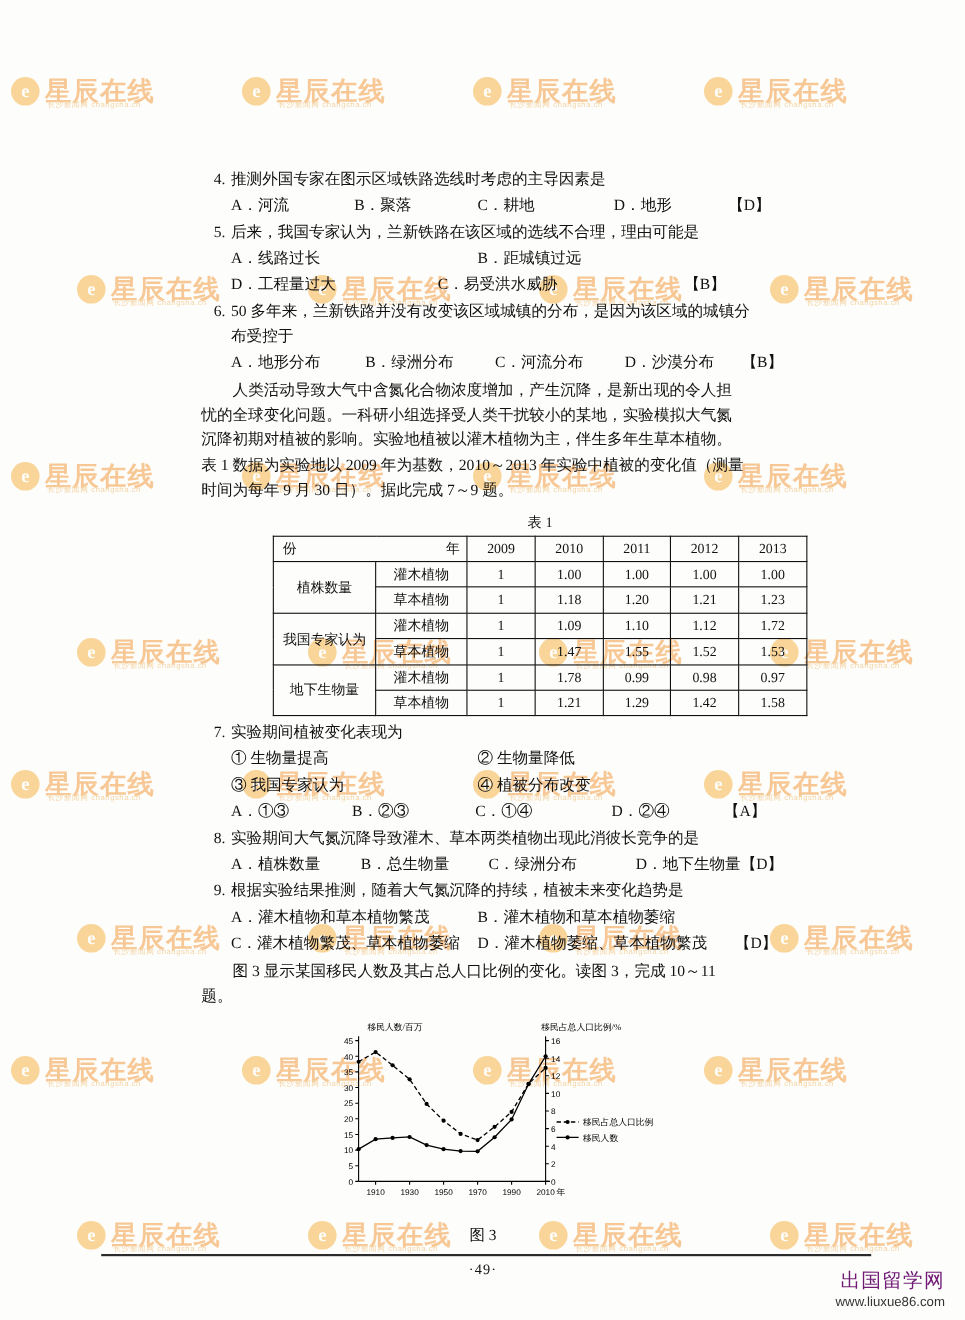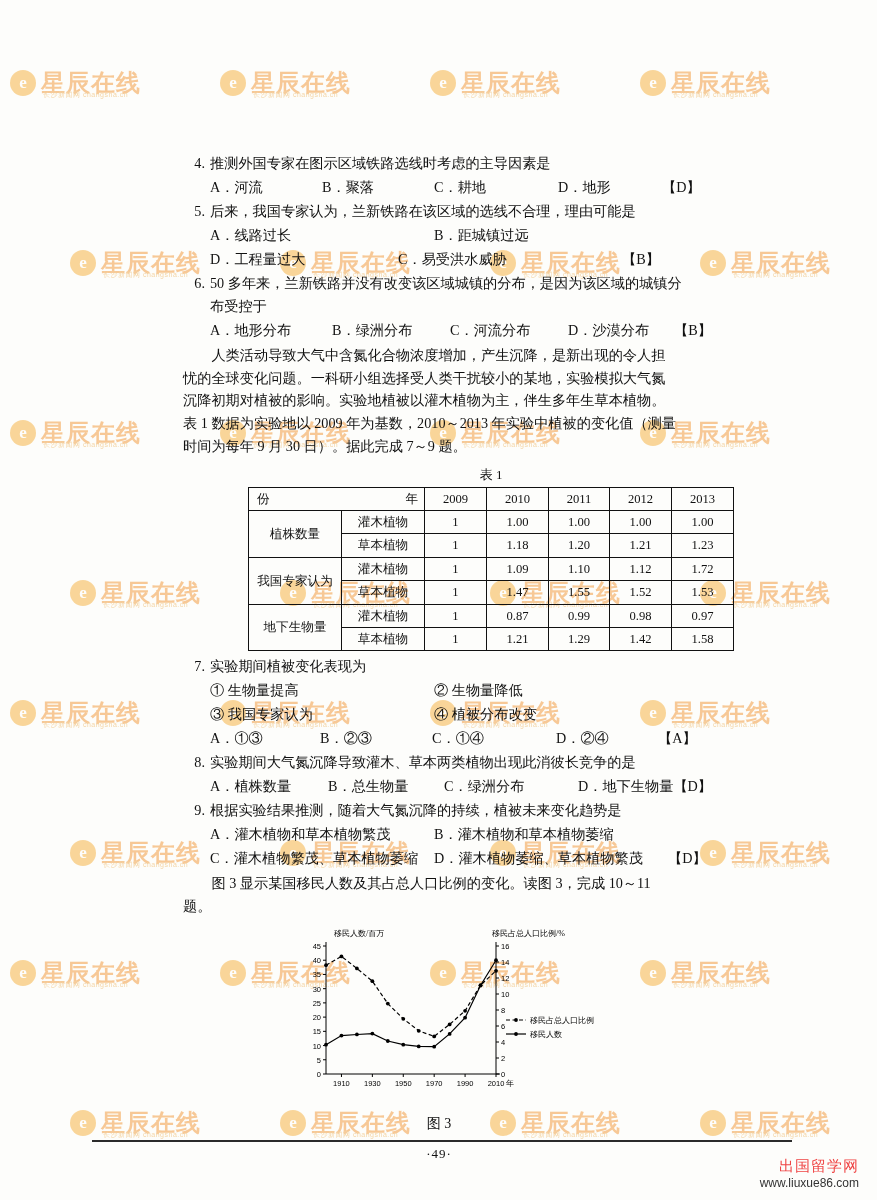--- a/index.html
+++ b/index.html
@@ -83,21 +83,21 @@
     width:330px;height:185px;
   }
   .fig-cap{text-align:center;font-size:14px;margin-top:4px;}
   .pageno{text-align:center;font-size:13px;margin-top:8px;letter-spacing:1px;}
   .footline{
     position:absolute;left:92px;top:1140px;width:700px;height:2px;background:#2b2b2b;
   }
   .footer-right{
     position:absolute;right:18px;bottom:10px;text-align:right;z-index:5;
   }
-  .footer-right .f1{font-size:15px;color:#ef4444;letter-spacing:1px;}
+  .footer-right .f1{font-size:18px;color:#701a75;letter-spacing:1px;}
   .footer-right .f2{font-size:12px;color:#333;font-family:"Liberation Sans",sans-serif;}
   .chart-svg{position:absolute;left:0;top:0;}
 </style>
 </head>
 <body>
 
 <div class="page">
 
   <div id="wm-layer">
       <div class="wm" style="left: 10px; top: 70px;">
@@ -362,21 +362,21 @@
           <td>1</td>
           <td>1.47</td>
           <td>1.55</td>
           <td>1.52</td>
           <td>1.53</td>
         </tr>
         <tr>
           <td class="rowhead" rowspan="2">地下生物量</td>
           <td class="cat">灌木植物</td>
           <td>1</td>
-          <td>0.87</td>
+          <td>1.78</td>
           <td>0.99</td>
           <td>0.98</td>
           <td>0.97</td>
         </tr>
         <tr>
           <td class="cat">草本植物</td>
           <td>1</td>
           <td>1.21</td>
           <td>1.29</td>
           <td>1.42</td>

